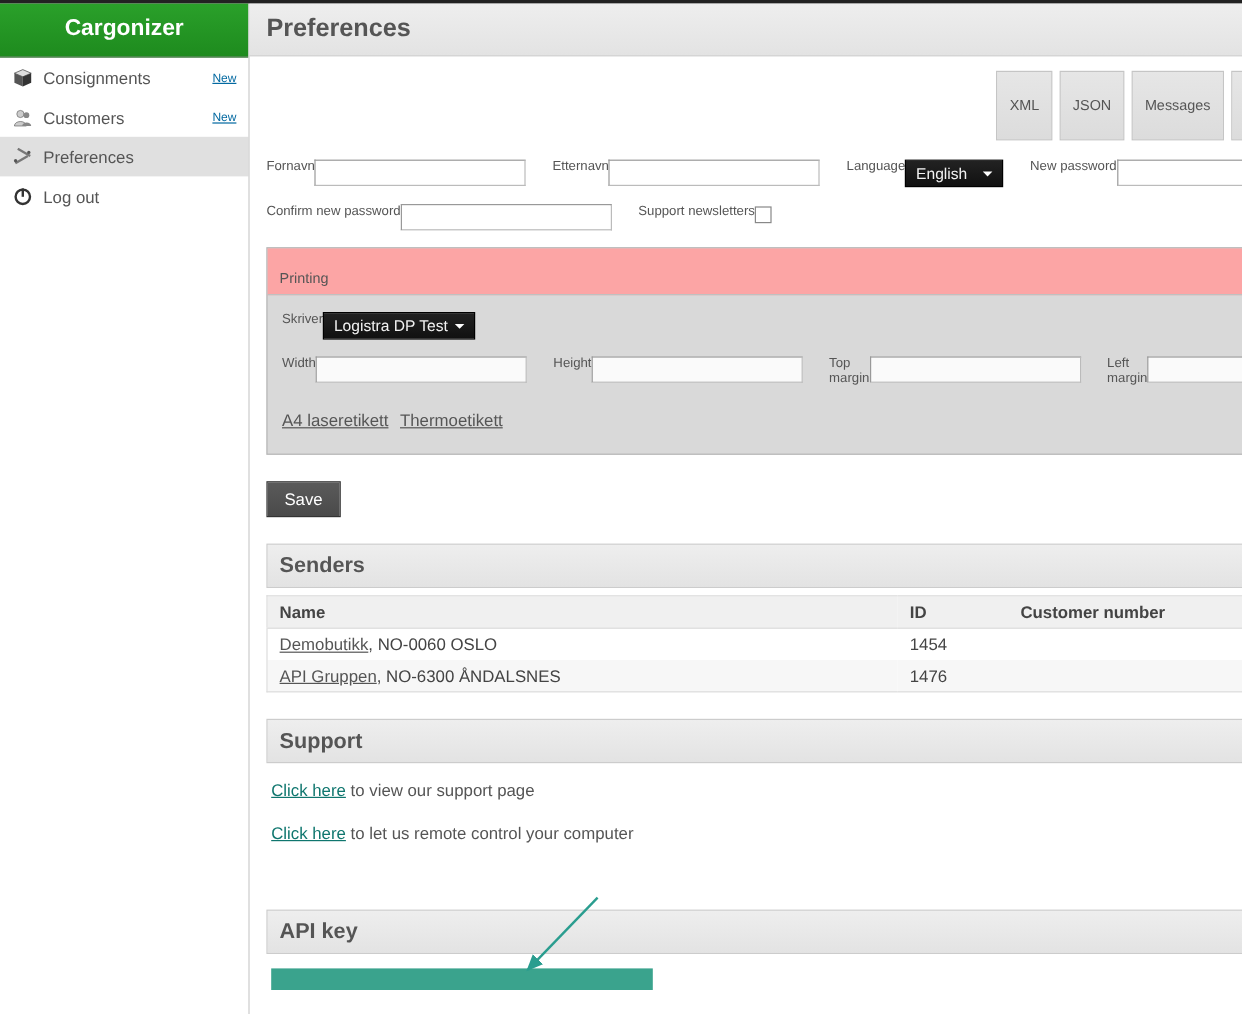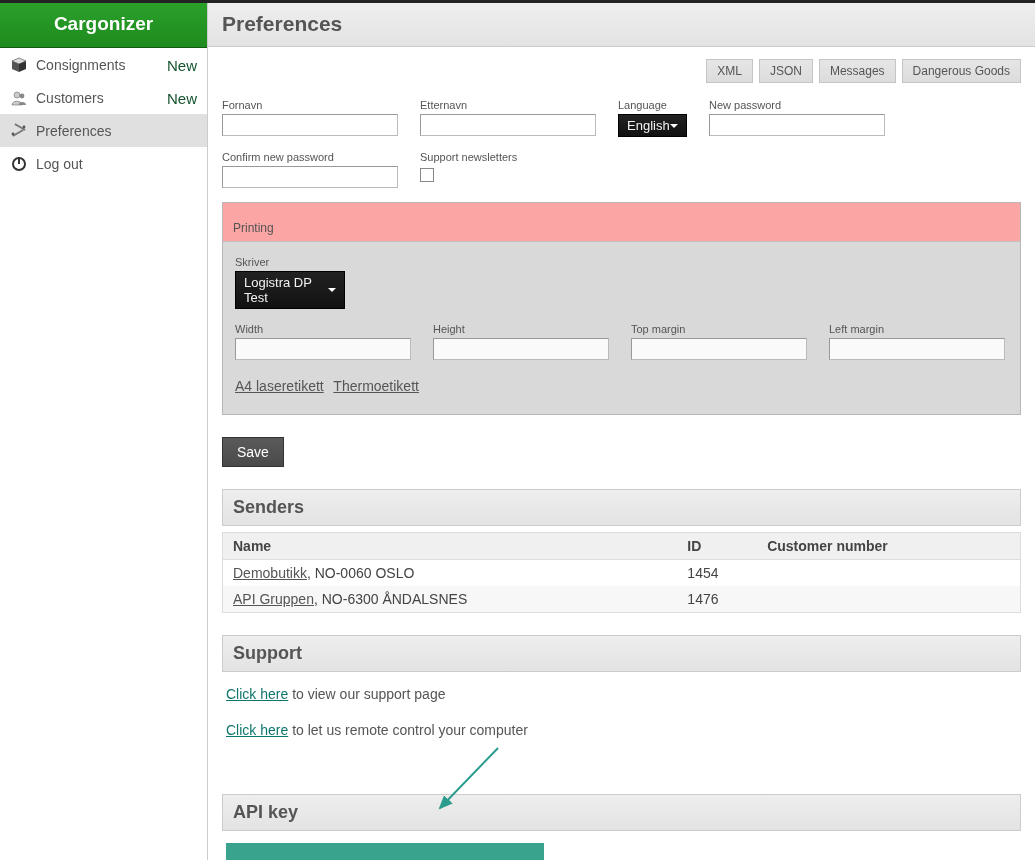--- a/index.html
+++ b/index.html
@@ -37,48 +37,48 @@
   }
   .navlist li .icon {
     width: 22px;
     height: 20px;
     margin-right: 6px;
     display: inline-flex;
     align-items: center;
     justify-content: center;
   }
   .navlist li .label { flex: 1; }
-  .navlist li .extra { color: #14532d; font-size: 15px; }
+  .navlist li .extra { color: #0369a1; font-size: 10px; text-decoration: underline; }
   .main {
     flex: 1;
     border-left: 1px solid #ccc;
   }
   .page-title-bar {
     background: linear-gradient(#eee,#e3e3e3);
     border-bottom: 1px solid #ccc;
     padding: 9px 14px 10px;
   }
   .page-title-bar h1 {
     font-size: 21px;
     font-weight: bold;
     color: #555;
     font-family: "Trebuchet MS", sans-serif;
   }
   .content { padding: 12px 14px 20px; }
   .tabbar { display: flex; justify-content: flex-end; gap: 6px; margin-bottom: 16px; }
   .tabbar .tab {
     background: linear-gradient(#e6e6e6,#dcdcdc);
     border: 1px solid #c5c5c5;
-    padding: 4px 10px;
+    padding: 21px 10px;
     font-size: 12px;
     color: #555;
     cursor: pointer;
   }
   .form-row { display: flex; gap: 22px; margin-bottom: 14px; flex-wrap: wrap; }
-  .field { display: flex; flex-direction: column; }
+  .field { display: flex; flex-direction: row; }
   .field-label { font-size: 11px; color: #555; margin-bottom: 3px; }
   .text-input {
     height: 22px;
     border: 1px solid #bbb;
     border-top-color: #999;
     border-left-color: #999;
     background: #fff;
     padding: 0 4px;
     font-size: 13px;
   }
@@ -257,21 +257,21 @@
         <div class="field">
           <label class="field-label">Fornavn</label>
           <input class="text-input w175" style="">
         </div>
         <div class="field">
           <label class="field-label">Etternavn</label>
           <input class="text-input w175" style="">
         </div>
         <div class="field">
           <label class="field-label">Language</label>
-          <div class="select-dark" style="width:69px;"><span>English</span></div>
+          <div class="select-dark" style="width:82px;"><span>English</span></div>
         </div>
         <div class="field">
           <label class="field-label">New password</label>
           <input type="password" class="text-input w175" style="">
         </div>
       </div>
 
       <div class="form-row">
         <div class="field">
           <label class="field-label">Confirm new password</label>
@@ -281,21 +281,21 @@
           <label class="field-label">Support newsletters</label>
           <div class="checkbox"></div>
         </div>
       </div>
 
       <div class="panel">
         <div class="panel-head">Printing</div>
         <div class="panel-body">
           <div class="field">
             <label class="field-label">Skriver</label>
-            <div class="select-dark" style="width:110px;"><span>Logistra DP Test</span></div>
+            <div class="select-dark" style="width:127px;"><span>Logistra DP Test</span></div>
           </div>
           <div class="printing-row">
             <div class="field">
               <label class="field-label">Width</label>
               <input class="light-input" style="">
             </div>
             <div class="field">
               <label class="field-label">Height</label>
               <input class="light-input" style="">
             </div>

